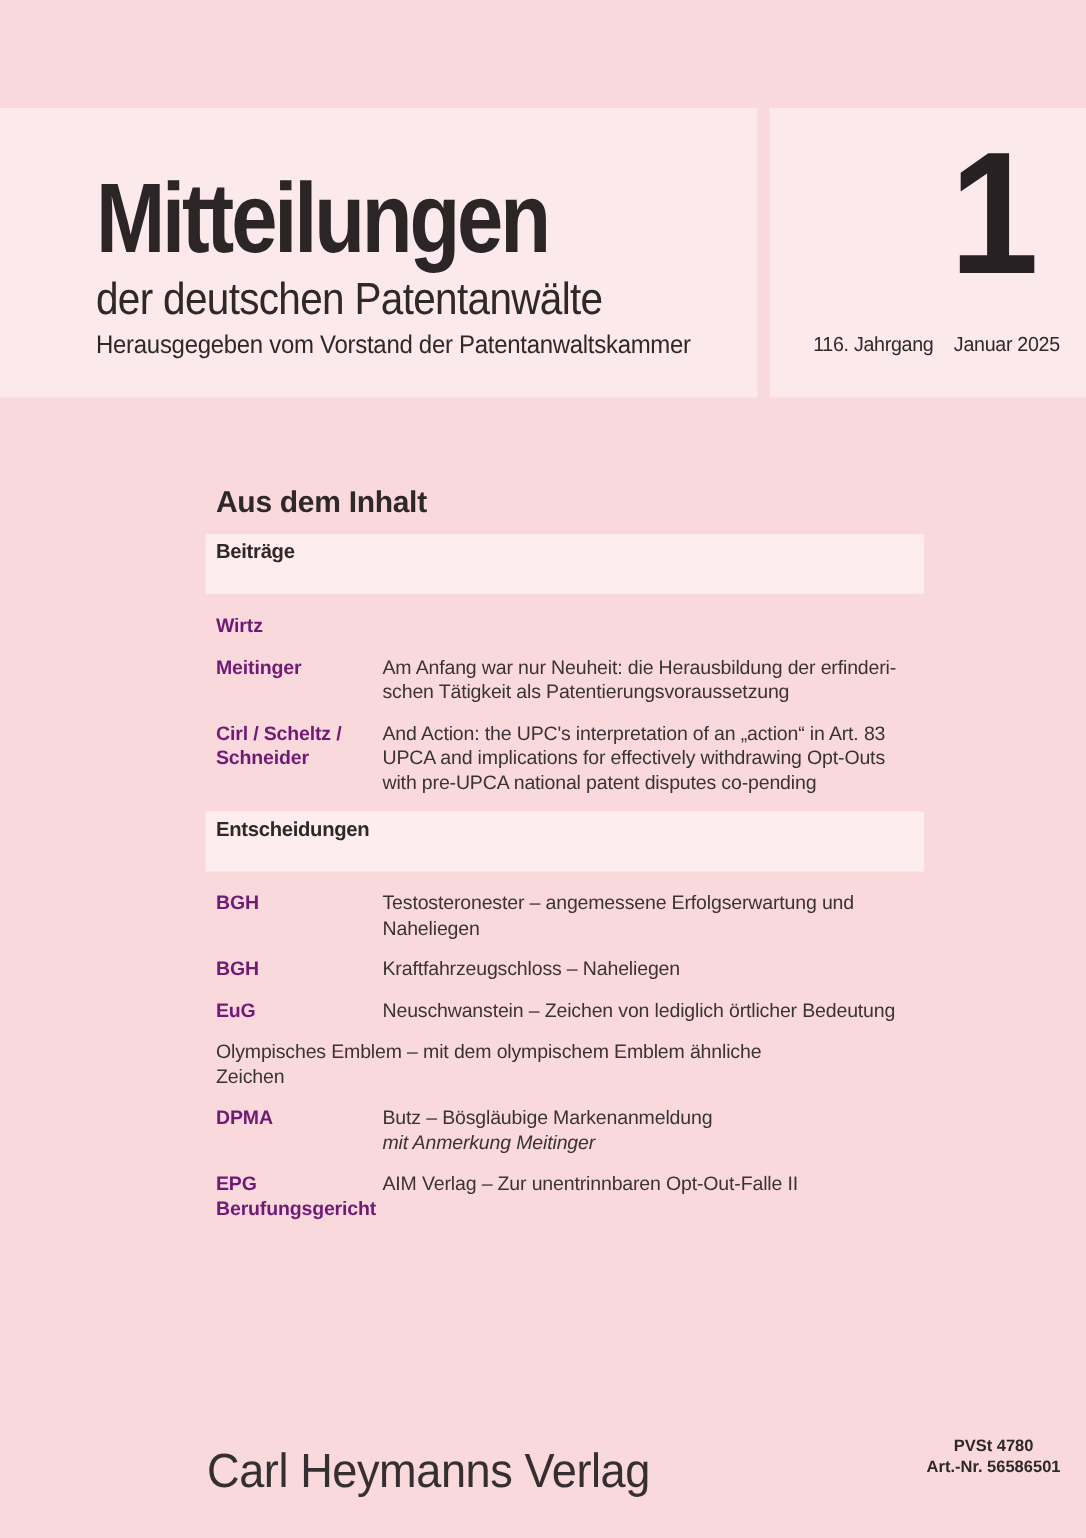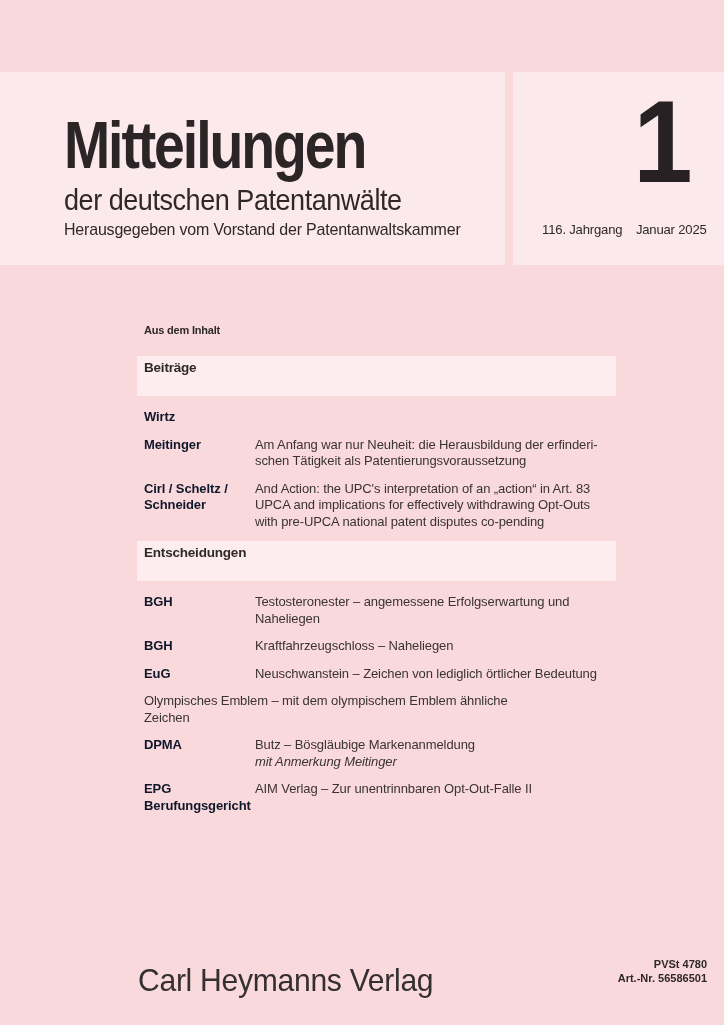--- a/index.html
+++ b/index.html
@@ -50,21 +50,21 @@
     font-size: 13.5px; font-weight: 400; color: #2e282a;
     letter-spacing: -0.2px;
     white-space: nowrap;
     transform: scaleX(0.97); transform-origin: right top;
   }
   .issue-meta .gap { display: inline-block; width: 14px; }
 
   
   .toc-heading {
     position: absolute; left: 144px; top: 324px;
-    font-size: 11px; font-weight: 700; color: #2e282a;
+    font-size: 20px; font-weight: 700; color: #2e282a;
     letter-spacing: -0.2px;
   }
   .toc {
     position: absolute; left: 137px; top: 356px; width: 479px;
   }
   .toc-section { margin: 0; }
   .toc-section + .toc-section { margin-top: 11px; }
   .section-band {
     background: #fdedef;
     height: 40px; line-height: 24px;
@@ -75,41 +75,41 @@
   }
   .toc-entry {
     display: flex;
     padding-left: 7px;
     margin-bottom: 11px;
     font-size: 13px; line-height: 16.5px;
     letter-spacing: -0.1px;
   }
   .toc-entry-label {
     flex: 0 0 111px;
-    font-weight: 700; color: #0f172a;
+    font-weight: 700; color: #701a75;
     white-space: nowrap;
   }
   .toc-entry-title {
     flex: 1;
     font-weight: 400; color: #3a3335;
     white-space: nowrap;
   }
   .toc-entry-title .annotation { font-style: italic; }
 
   
   .footer-publisher {
     position: absolute; left: 138px; top: 963px;
     font-size: 32px; font-weight: 400; line-height: 1.1;
     color: #352f31; letter-spacing: -0.3px;
     transform: scaleX(0.94); transform-origin: left top;
     white-space: nowrap;
   }
   .footer-info {
     position: absolute; right: 17px; top: 958px;
-    text-align: right;
+    text-align: center;
     font-size: 11px; font-weight: 700; line-height: 13.5px;
     color: #2e282a;
   }
 </style>
 </head>
 <body>
 
 <div class="panel panel-left"></div>
 <div class="panel panel-right"></div>
 

